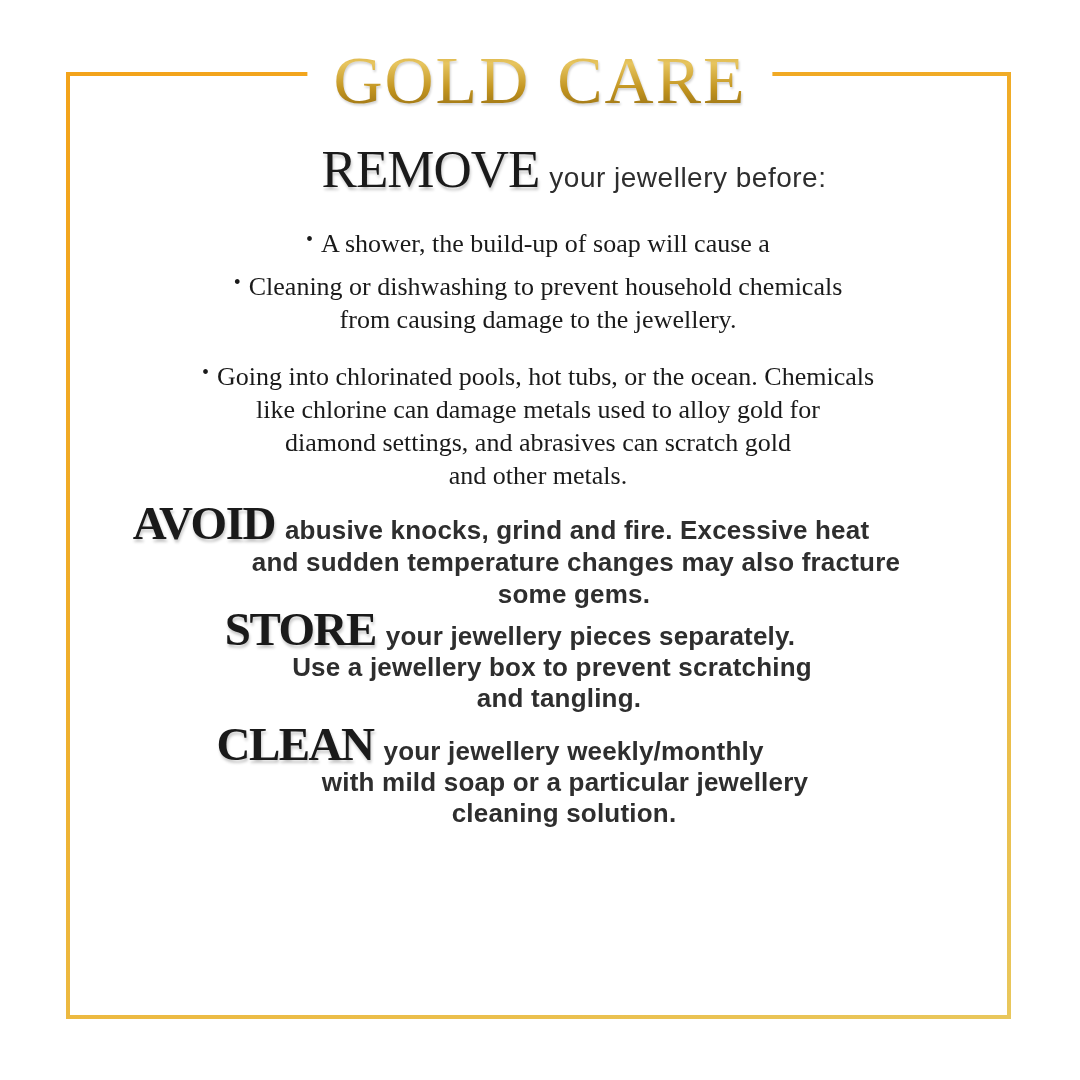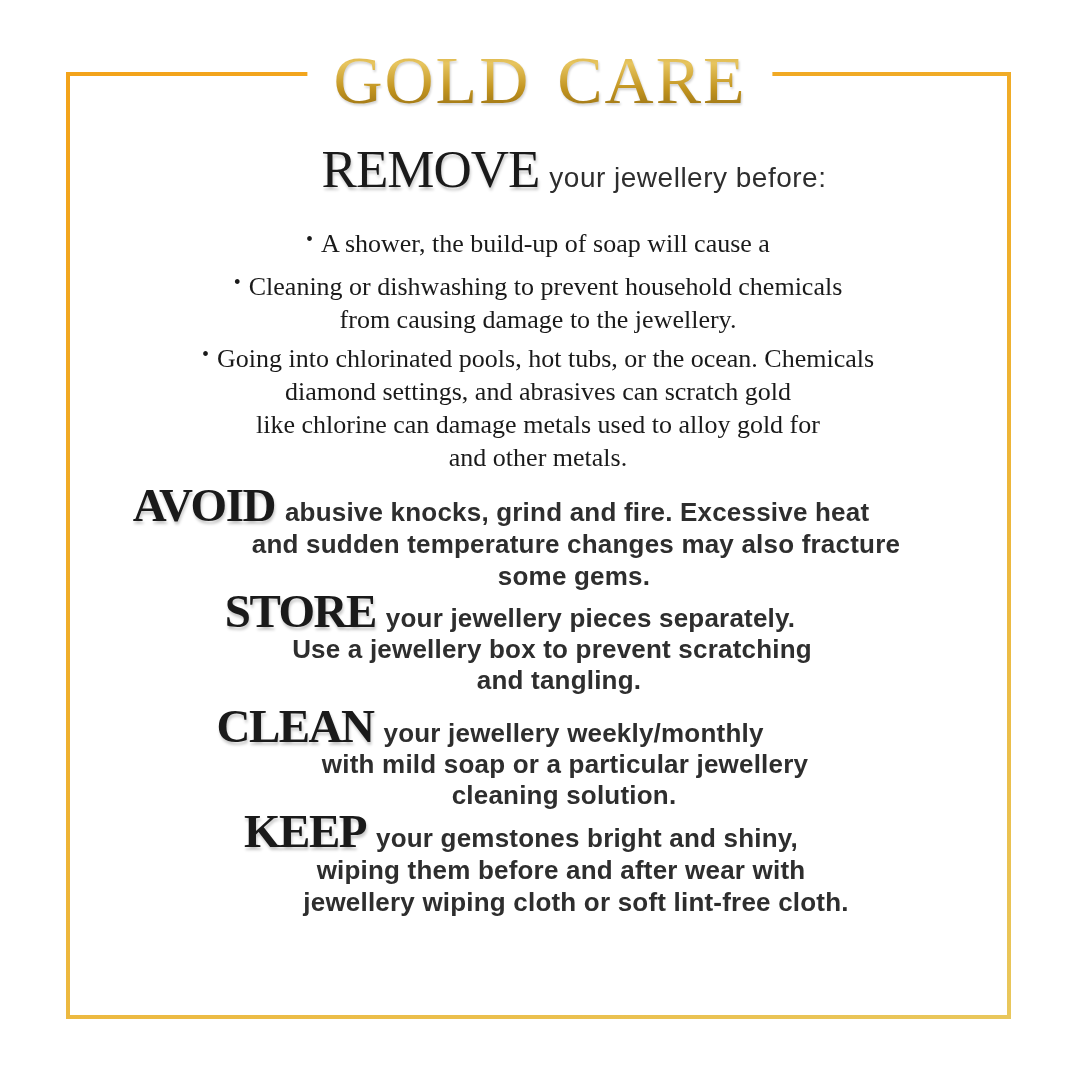--- a/index.html
+++ b/index.html
@@ -98,21 +98,21 @@
 
   
   .bullets {
     margin-top: 12px;
     font-family: "Liberation Serif", "DejaVu Serif", serif;
     font-size: 26px;
     line-height: 33px;
     color: var(--text-serif);
   }
   .bullet { margin-top: 6px; }
-  .bullet.b4 { margin-top: 2px; }
+  .bullet.b4 { margin-top: 20px; }
   .dot {
     display: inline-block;
     font-size: 20px;
     vertical-align: 6px;
     margin-right: 8px;
   }
 
   
   .section {
     font-size: 26px;
@@ -172,22 +172,22 @@
         <div><span class="dot">•</span><span>A shower, the build-up of soap will cause a</span></div>
       </div>
 
       <div class="bullet b3">
         <div><span class="dot">•</span><span>Cleaning or dishwashing to prevent household chemicals</span></div>
         <div>from causing damage to the jewellery.</div>
       </div>
 
       <div class="bullet b4">
         <div><span class="dot">•</span><span>Going into chlorinated pools, hot tubs, or the ocean. Chemicals</span></div>
+        <div>like chlorine can damage metals used to alloy gold for</div>
         <div>diamond settings, and abrasives can scratch gold</div>
-        <div>like chlorine can damage metals used to alloy gold for</div>
         <div>and other metals.</div>
       </div>
 
     </div>
 
     <div class="section sec-avoid">
       <div class="sline l1"><span class="h-serif sec-h">AVOID</span><span>abusive knocks, grind and fire. Excessive heat</span></div>
       <div class="sline l2">and sudden temperature changes may also fracture</div>
       <div class="sline l3">some gems.</div>
     </div>
@@ -197,20 +197,15 @@
       <div class="sline l2">Use a jewellery box to prevent scratching</div>
       <div class="sline l3">and tangling.</div>
     </div>
 
     <div class="section sec-clean">
       <div class="sline l1"><span class="h-serif sec-h">CLEAN</span><span>your jewellery weekly/monthly</span></div>
       <div class="sline l2">with mild soap or a particular jewellery</div>
       <div class="sline l3">cleaning solution.</div>
     </div>
 
-    <div class="section sec-keep">
-      <div class="sline l1"><span class="h-serif sec-h">KEEP</span><span>your gemstones bright and shiny,</span></div>
-      <div class="sline l2">wiping them before and after wear with</div>
-      <div class="sline l3">jewellery wiping cloth or soft lint-free cloth.</div>
-    </div>
 
   </div>
 </div>
 
 </body></html>

